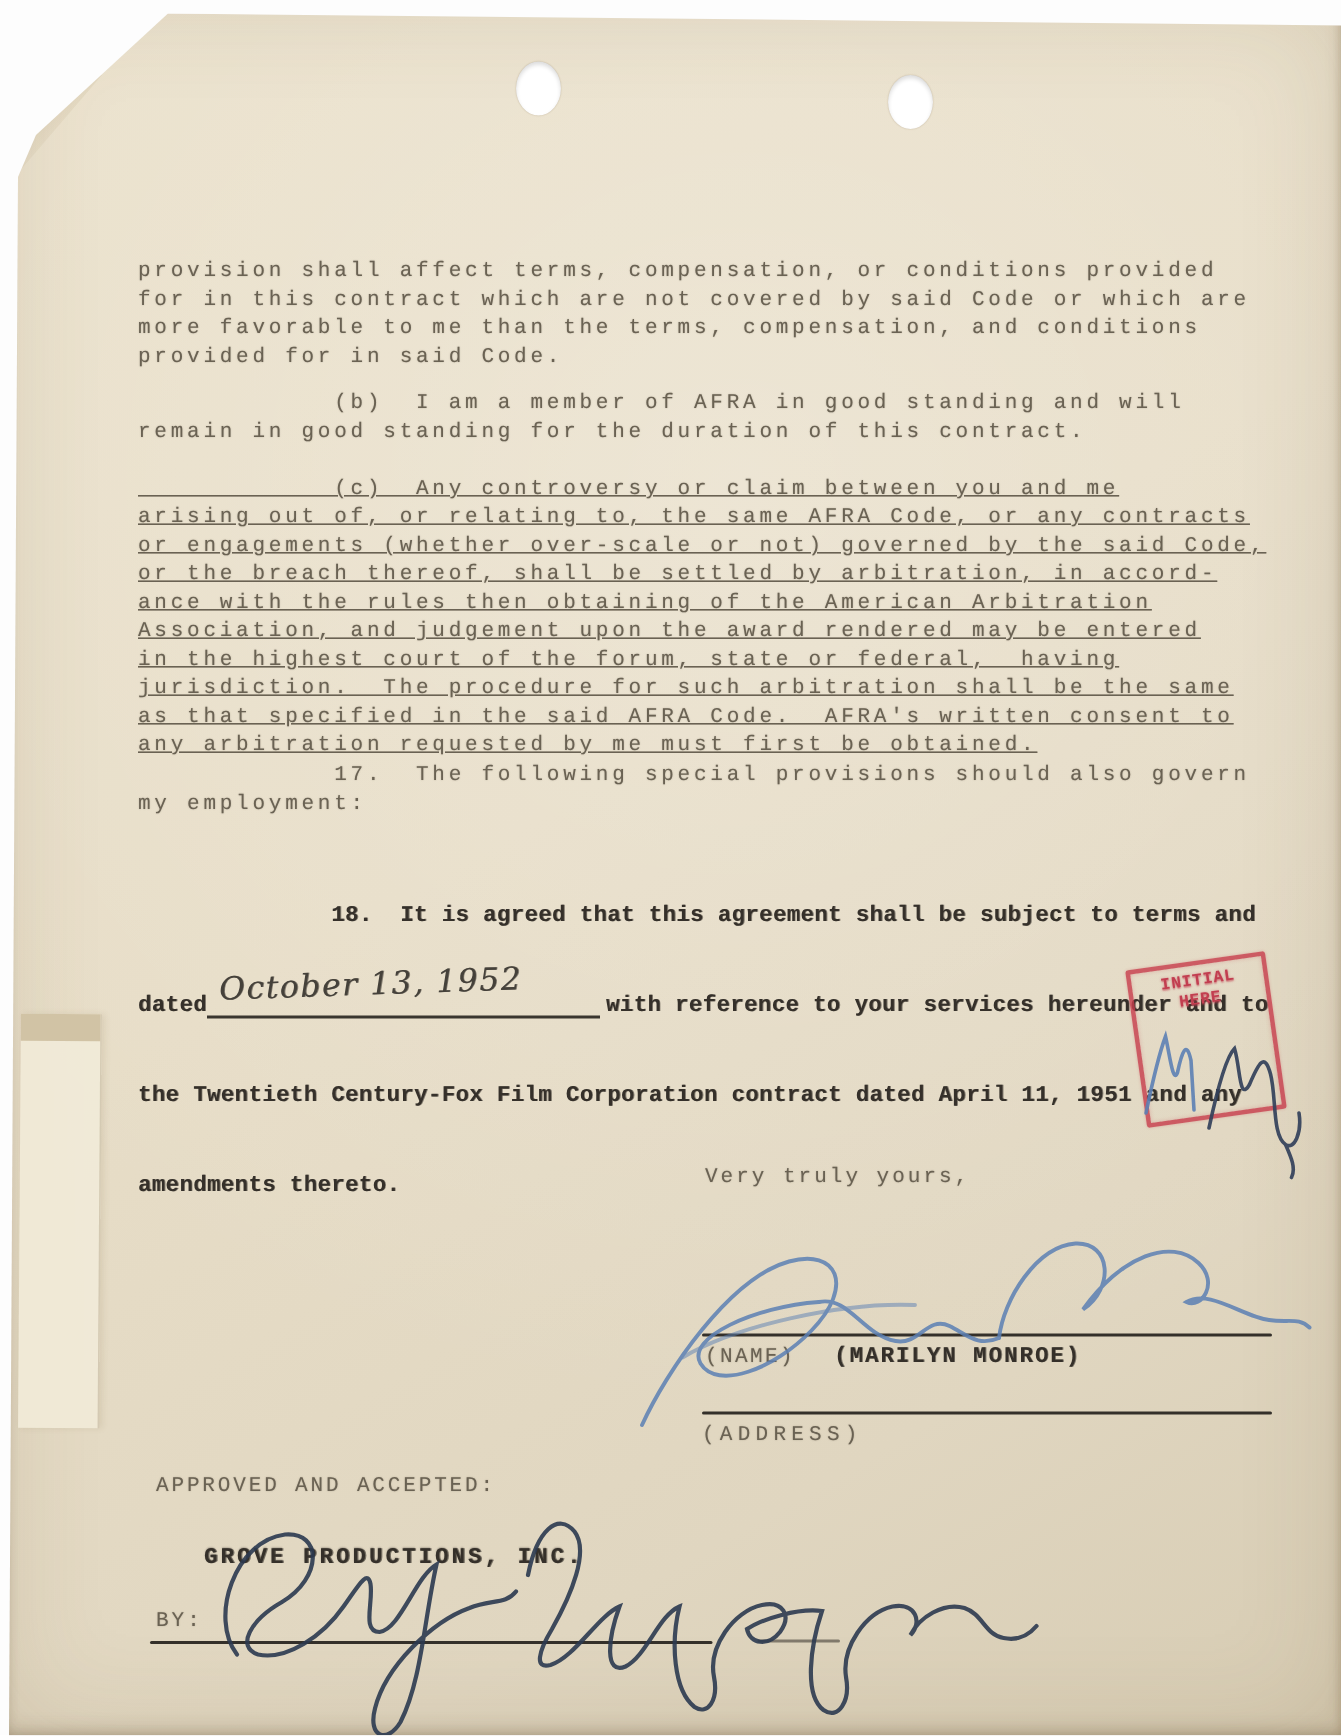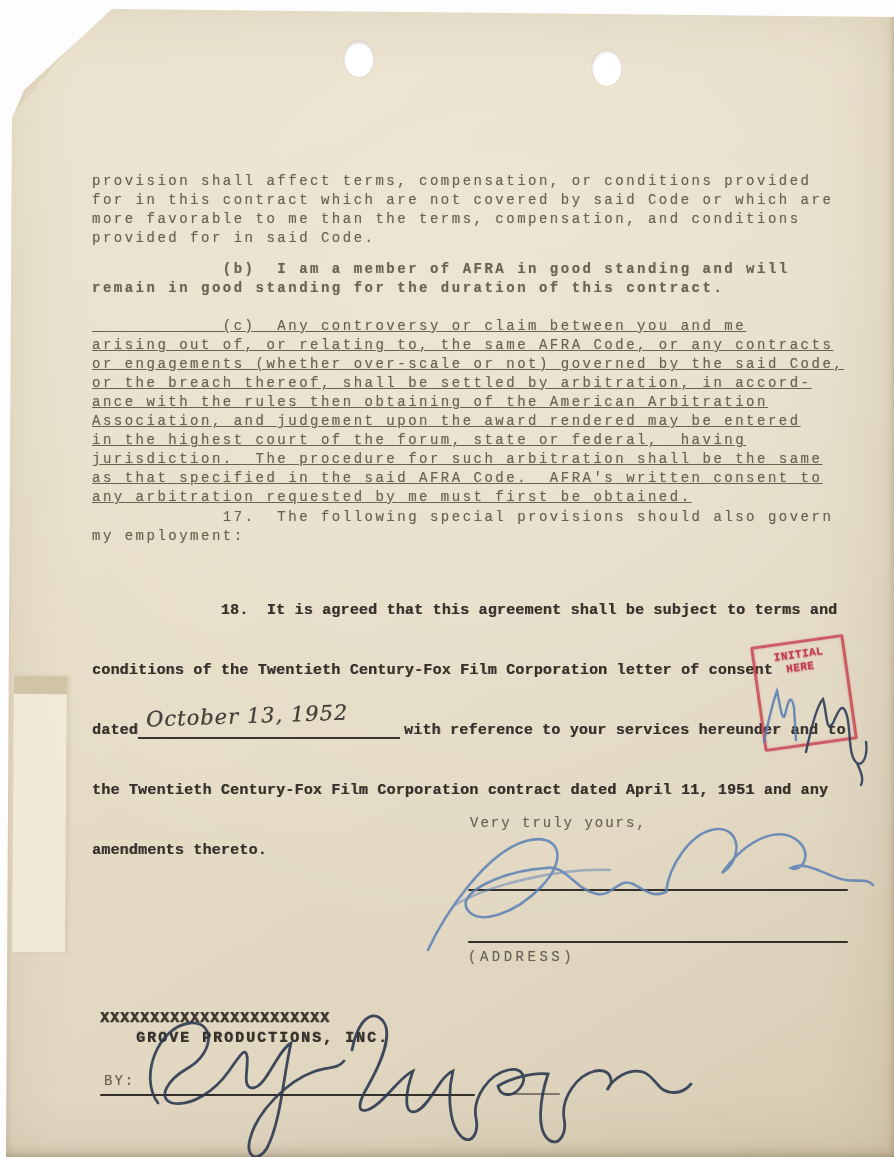--- a/index.html
+++ b/index.html
@@ -63,60 +63,63 @@
 
     <div class="corner-shade"></div>
     <div class="hole hole1"></div>
     <div class="hole hole2"></div>
     <div class="tape-strip"></div>
 
     <div class="typed-light" style="left:92px;top:172px;">provision shall affect terms, compensation, or conditions provided
 for in this contract which are not covered by said Code or which are
 more favorable to me than the terms, compensation, and conditions
 provided for in said Code.</div>
-    <div class="typed-light" style="left:92px;top:260px;font-weight:bold;">            (b)  I am a member of AFRA in good standing and will
+    <div class="typed-light" style="left:92px;top:260px;">            (b)  I am a member of AFRA in good standing and will
 remain in good standing for the duration of this contract.</div>
     <div class="typed-light" style="left:92px;top:317px;text-decoration:underline;">            (c)  Any controversy or claim between you and me
 arising out of, or relating to, the same AFRA Code, or any contracts
 or engagements (whether over-scale or not) governed by the said Code,
 or the breach thereof, shall be settled by arbitration, in accord-
 ance with the rules then obtaining of the American Arbitration
 Association, and judgement upon the award rendered may be entered
 in the highest court of the forum, state or federal,  having
 jurisdiction.  The procedure for such arbitration shall be the same
 as that specified in the said AFRA Code.  AFRA's written consent to
 any arbitration requested by me must first be obtained.</div>
     <div class="typed-light" style="left:92px;top:508px;">            17.  The following special provisions should also govern
 my employment:</div>
 
     <div class="typed-dark" style="left:92px;top:561px;width:770px;">
       <div>              18.  It is agreed that this agreement shall be subject to terms and</div>
-      <div>conditions of the Twentieth Century-Fox Film Corporation letter of consent</div>
       <div class="p18-line3">
         <span>dated</span>
         <span class="date-slot">
           <span class="handwritten-date">October 13, 1952</span>
         </span>
         <span>with reference to your services hereunder and to</span>
       </div>
       <div>the Twentieth Century-Fox Film Corporation contract dated April 11, 1951 and any</div>
       <div>amendments thereto.</div>
     </div>
 
     <div class="stamp">
       <div class="stamp-text">INITIAL</div>
       <div class="stamp-text" style="padding-top:0;">HERE</div>
     </div>
 
-    <div class="typed-light vtly" style="left:470px;top:814px;">Very truly yours,</div>
+    <div class="typed-light vtly" style="left:470px;top:776px;">Very truly yours,</div>
     <div class="ink-line" style="left:468px;top:889px;width:380px;"></div>
+    <div class="name-row">
+      <span class="typed-light" style="position:static;letter-spacing:1.6px;">(NAME)</span>
+      <span class="typed-dark" style="position:static;letter-spacing:1.3px;">(MARILYN MONROE)</span>
+    </div>
     <div class="ink-line" style="left:468px;top:941px;width:380px;"></div>
     <div class="typed-light" style="left:468px;top:948px;letter-spacing:3.5px;font-family:Liberation Mono, monospace;">(ADDRESS)</div>
 
-    <div class="xrow" style="position:absolute;left:100px;top:1010px;">XXXXXXXXXXXXXXXXXXXXXXX</div>
+    <div class="typed-light approved" style="left:104px;top:982px;">APPROVED AND ACCEPTED:</div>
     <div class="grove" style="position:absolute;left:100px;top:1030px;margin-left:36px;">GROVE PRODUCTIONS, INC.</div>
     <div class="typed-light" style="left:104px;top:1072px;letter-spacing:2px;">BY:</div>
     <div class="ink-line" style="left:100px;top:1094px;width:375px;"></div>
     <div class="ink-line faint" style="left:505px;top:1093px;width:55px;"></div>
 
     <svg class="hand-layer" width="894" height="1157" viewBox="0 0 894 1157">
 
       <g fill="none" stroke="#5c80b4" stroke-width="2.6" stroke-linecap="round" opacity="0.85">
         <path d="M 428 950 C 444 915, 486 852, 526 841 C 558 832, 570 857, 541 887
                  C 516 913, 478 927, 467 909 C 457 892, 503 871, 546 868"></path>

